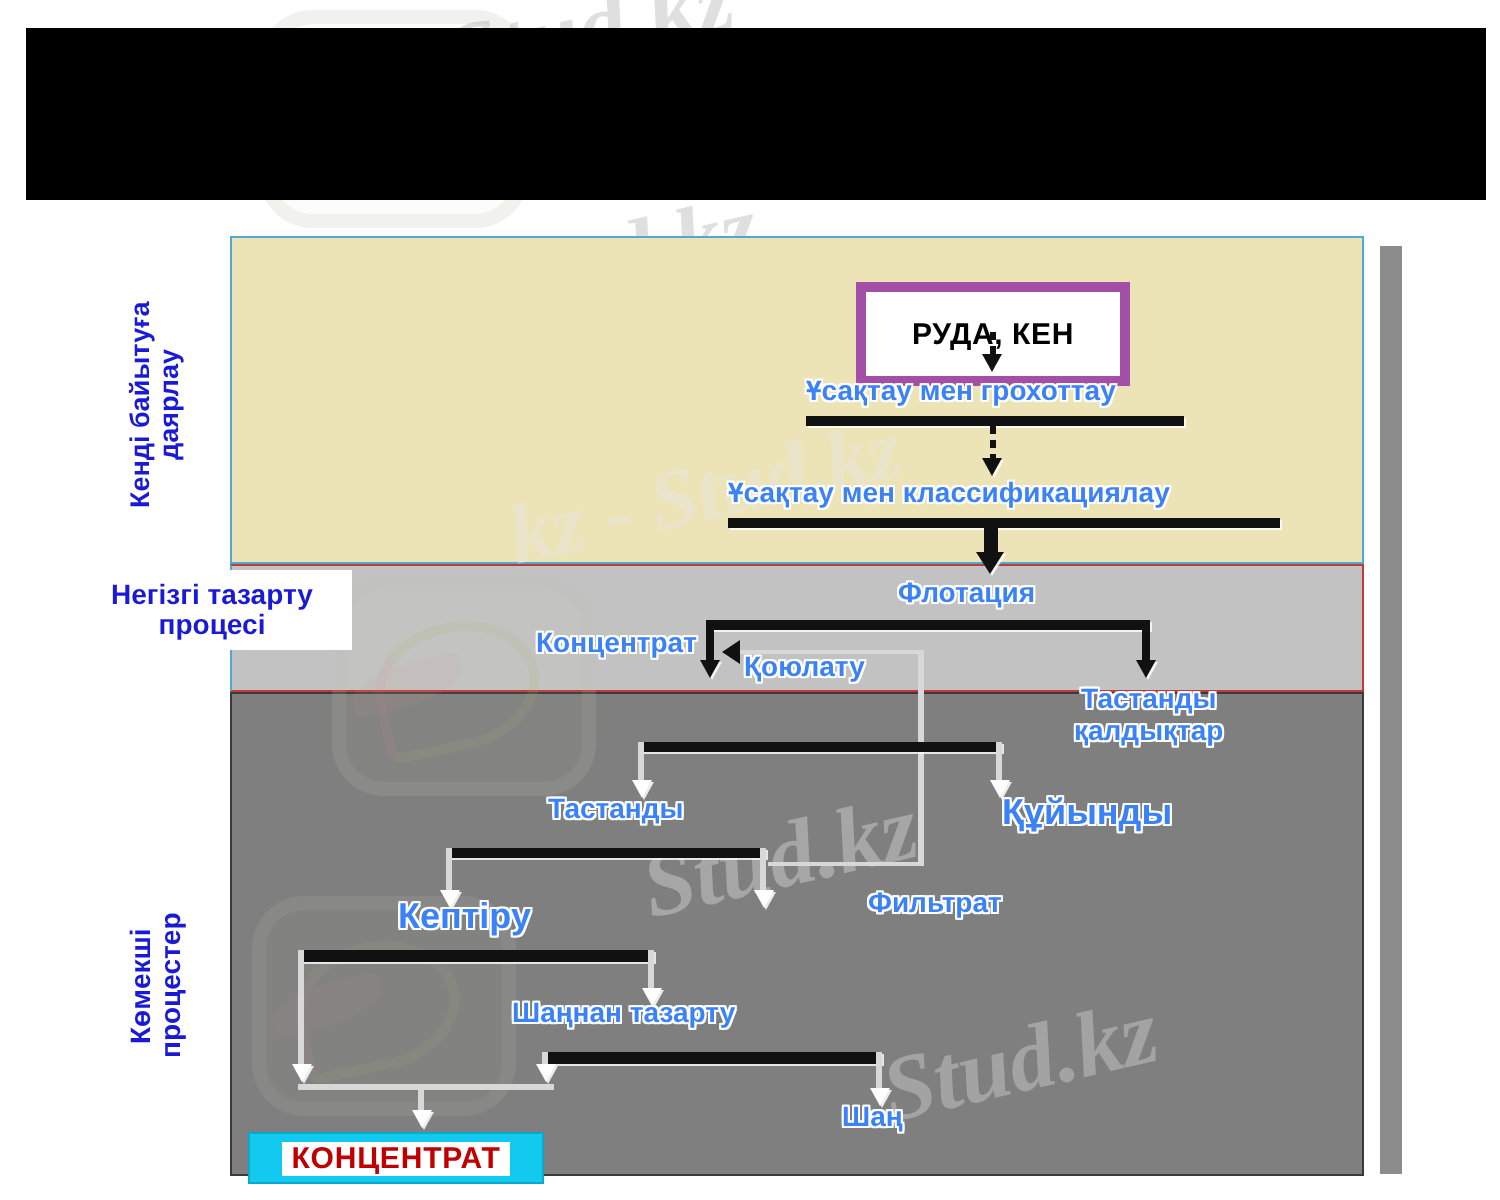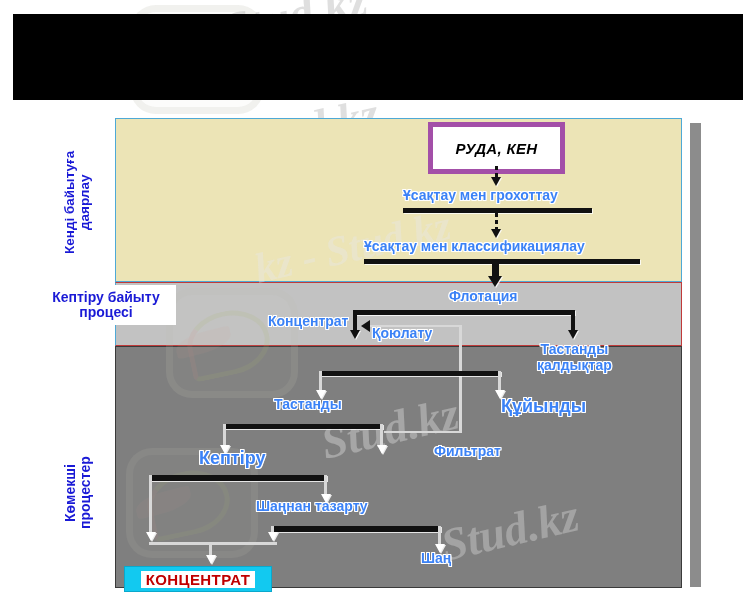--- a/index.html
+++ b/index.html
@@ -128,26 +128,26 @@
     <div class="wm-logo" style="left:90px;top:330px;width:118px;height:96px;opacity:.22;">
       <div class="rr"></div>
         <div class="leaf"></div>
         <div class="leaf2"></div>
     </div>
     <div class="wm" style="left:280px;top:300px;font-size:46px;color:rgba(235,235,235,.36);transform:rotate(-13deg);">Stud.kz</div>
     <div class="wm" style="left:400px;top:402px;font-size:46px;color:rgba(235,235,235,.34);transform:rotate(-13deg);">Stud.kz</div>
 
     <div class="vlabel rot vl-prep">Кенді байытуға
 даярлау</div>
-    <div class="vlabel vl-main">Кептіру байыту
+    <div class="vlabel vl-main">Негізгі тазарту
 процесі</div>
     <div class="vlabel rot vl-aux">Көмекші
 процестер</div>
 
-    <div class="ore-box" style="left:392px;top:4px;width:137px;height:52px;font-style:italic;">
+    <div class="ore-box" style="left:392px;top:23px;width:137px;height:52px;">
       <span>РУДА, КЕН</span>
     </div>
 
     <div class="dash" style="left:459px;top:48px;height:13px;"></div>
     <div class="arrow-d sm" style="left:455px;top:59px;"></div>
 
     <div class="node" style="left:367px;top:69px;font-size:14px;">Ұсақтау мен грохоттау</div>
     <div class="hbar" style="left:367px;top:90px;width:189px;height:5px;"></div>
 
     <div class="dash" style="left:459px;top:95px;height:17px;"></div>

